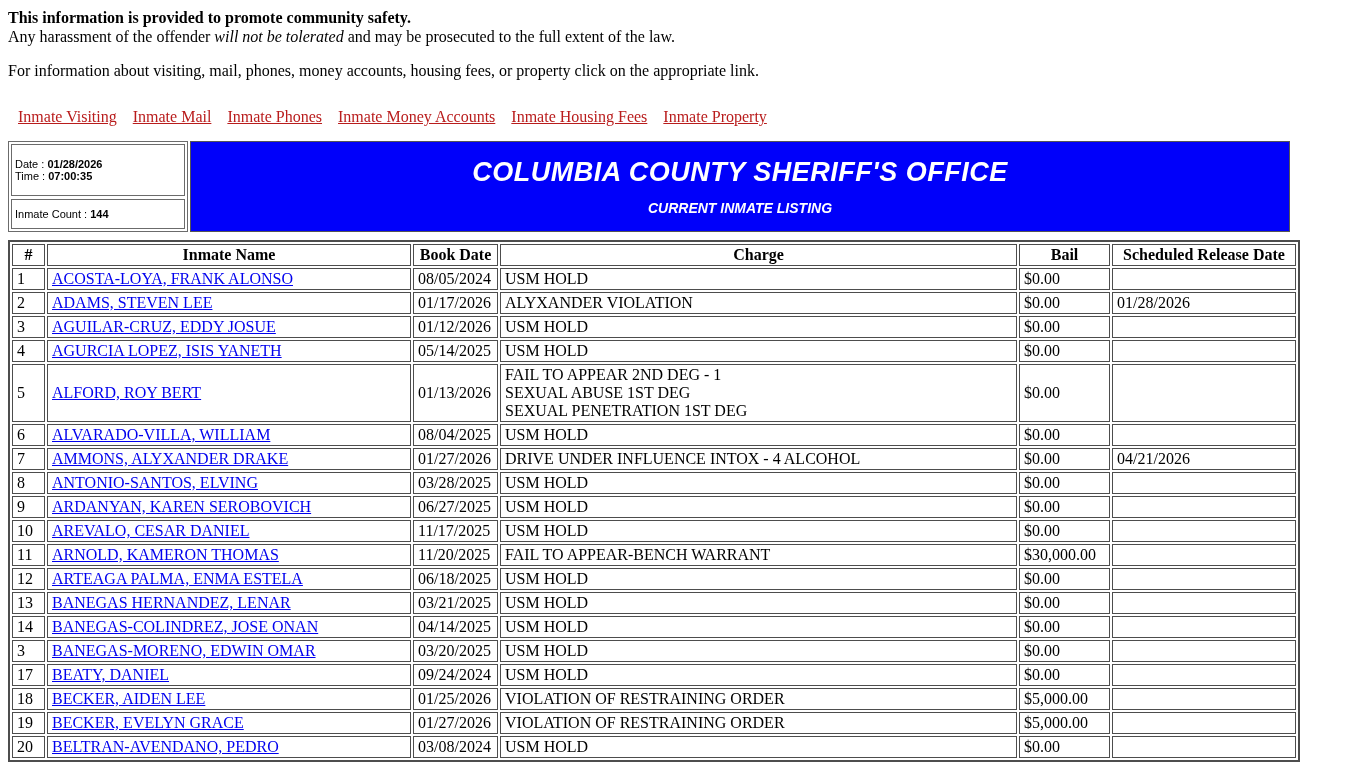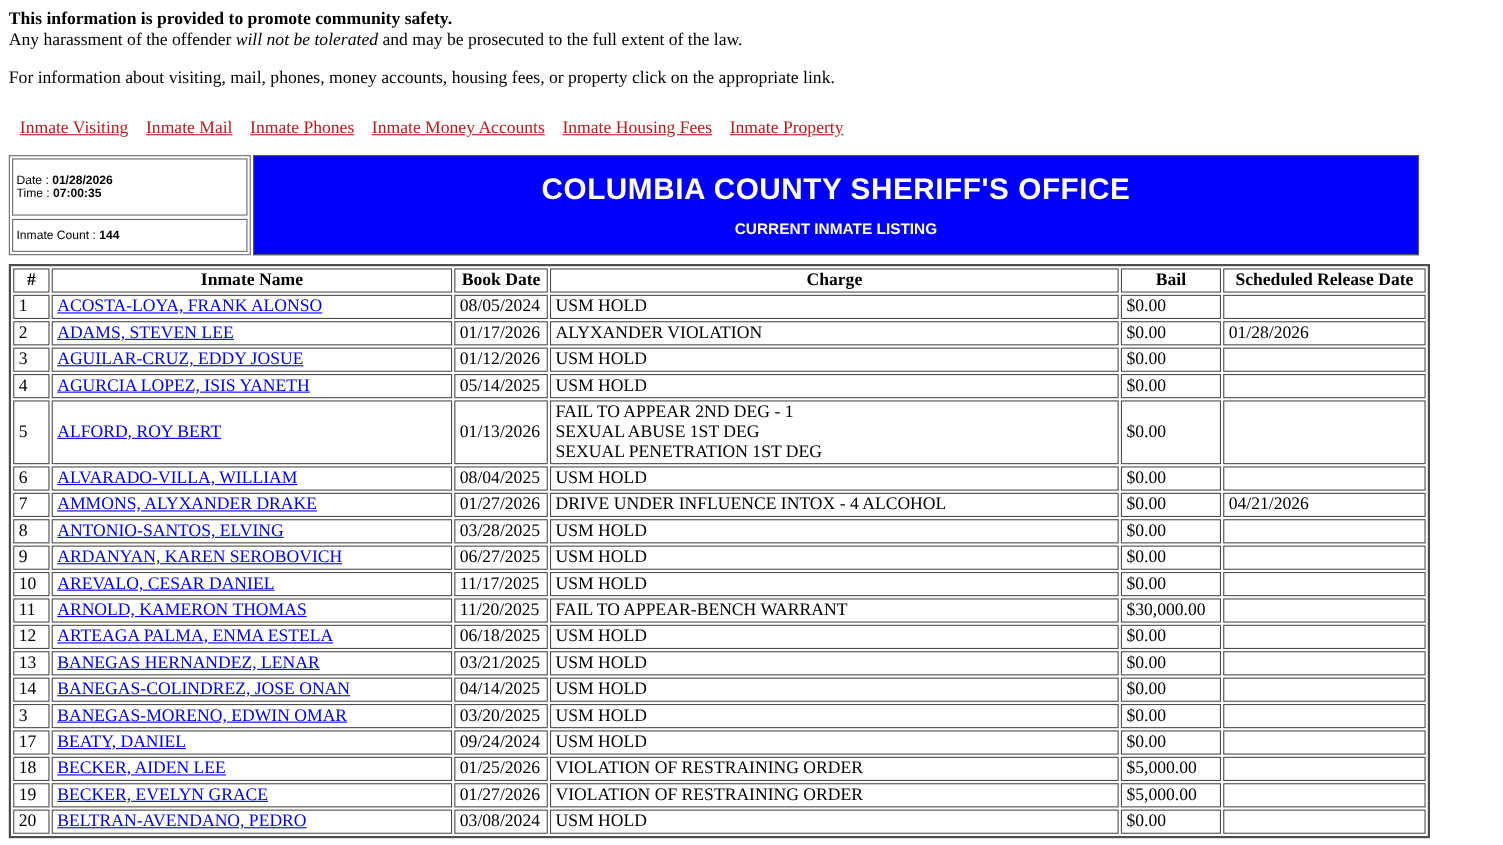--- a/index.html
+++ b/index.html
@@ -23,21 +23,21 @@
   .nav { margin-top: 28px; margin-left: 10px; }
   .nav a {
     color: #b91c1c; text-decoration: underline;
     margin-right: 16px; font-size: 16px;
     cursor: pointer;
   }
 
   
   .header-band { display: flex; margin-top: 15px; width: 1282px; }
   .info-col {
-    width: 220px; flex: none;
+    width: 180px; flex: none;
     border: 1px solid #6b6b6b;
     padding: 2px;
     display: flex; flex-direction: column; gap: 3px;
     background: #fff;
   }
   .info-box {
     border: 1px solid #6b6b6b;
     font-family: "Liberation Sans", sans-serif;
     font-size: 11px;
     padding: 2px 3px;
@@ -49,20 +49,21 @@
 
   .banner {
     flex: 1; margin-left: 2px;
     border: 1px solid #555;
     display: flex; flex-direction: column;
     align-items: center; justify-content: center;
     gap: 12px;
     font-family: "Liberation Sans", sans-serif;
     font-weight: bold;
     text-align: center;
+    font-style: italic;
   }
   .banner .title { font-size: 27px; letter-spacing: 0.5px; }
   .banner .subtitle { font-size: 14px; }
 
   
   table.listing {
     margin-top: 8px;
     width: 1282px;
     border: 2px solid #4d4d4d;
     border-spacing: 2px;

